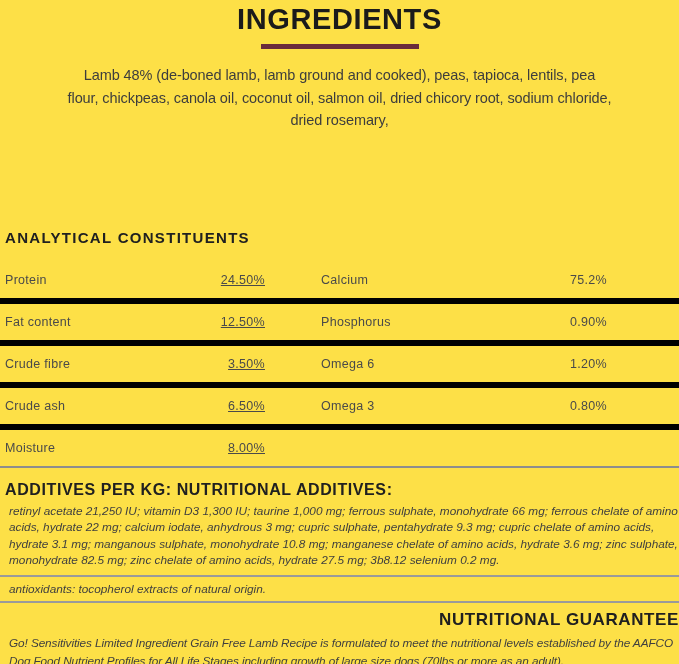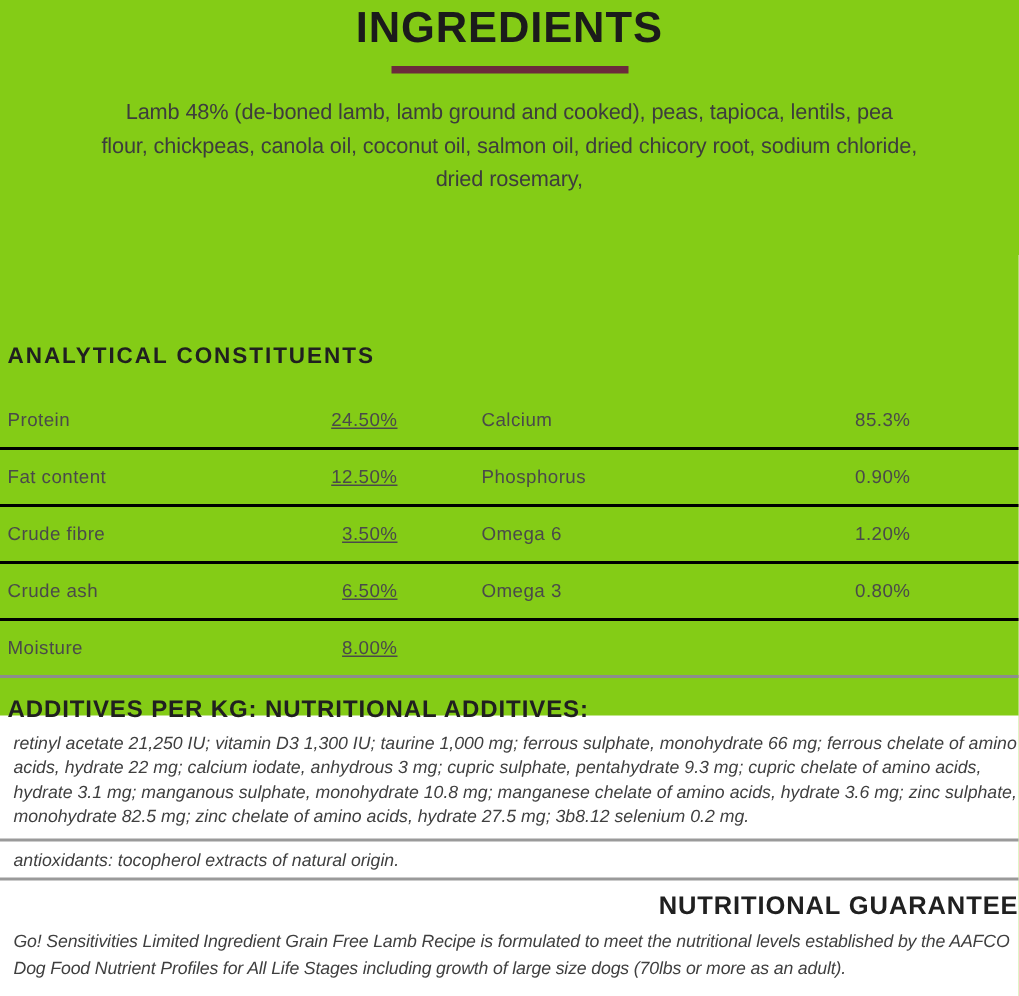--- a/index.html
+++ b/index.html
@@ -1,21 +1,21 @@
 <!DOCTYPE html>
 <html><head>
 <meta charset="utf-8">
 <style>
   html, body { margin: 0; padding: 0; background: #ffffff; }
   body {
     width: 679px; height: 664px; overflow: hidden;
     font-family: "Liberation Sans", sans-serif;
     -webkit-font-smoothing: antialiased;
   }
-  .page { position: relative; width: 679px; height: 477px; background: #84cc16; }
+  .page { position: relative; width: 679px; height: 664px; background: #fde047; }
 
   .title {
     margin: 0; padding-top: 3px;
     text-align: center;
     font-size: 29px; font-weight: bold; letter-spacing: 0.6px;
     color: #1b1b1b; line-height: 32px;
   }
   .accent-bar {
     width: 158px; height: 5px;
     margin: 9px auto 0 auto;
@@ -36,21 +36,21 @@
   }
   .h-analytical { margin-top: 97px; font-size: 15px; letter-spacing: 1.3px; line-height: 18px; }
   .h-additives  { margin-top: 12px; font-size: 16px; letter-spacing: 0.6px; line-height: 19px; }
   .h-tech       { margin-top: 5px;  font-size: 16px; letter-spacing: 0.6px; line-height: 19px; }
   .h-guarantee  { margin-top: 7px;  font-size: 17px; letter-spacing: 0.6px; line-height: 20px; text-align: right; }
 
   .atable { margin-top: 15px; }
   .arow {
     display: flex; align-items: center;
     height: 36px;
-    border-bottom: 2px solid #000000;
+    border-bottom: 6px solid #000000;
     font-size: 12.5px; letter-spacing: 0.3px; color: #4a4a4a;
   }
   .arow:last-child { border-bottom: 2px solid #8d8d8d; }
   .c-llabel { width: 155px; padding-left: 5px; }
   .c-lvalue { width: 105px; text-align: right; text-decoration: underline; }
   .c-rlabel { width: 175px; padding-left: 56px; }
   .c-rvalue { flex: 1; text-align: right; padding-right: 72px; }
 
   .small-par {
     margin: 4px 0 0 9px;
@@ -81,21 +81,21 @@
     <div>dried rosemary,</div>
   </div>
 
   <h2 class="section-heading h-analytical">ANALYTICAL CONSTITUENTS</h2>
 
   <div class="atable">
     <div class="arow">
       <span class="c-llabel">Protein</span>
       <span class="c-lvalue">24.50%</span>
       <span class="c-rlabel">Calcium</span>
-      <span class="c-rvalue">85.3%</span>
+      <span class="c-rvalue">75.2%</span>
     </div>
     <div class="arow">
       <span class="c-llabel">Fat content</span>
       <span class="c-lvalue">12.50%</span>
       <span class="c-rlabel">Phosphorus</span>
       <span class="c-rvalue">0.90%</span>
     </div>
     <div class="arow">
       <span class="c-llabel">Crude fibre</span>
       <span class="c-lvalue">3.50%</span>

